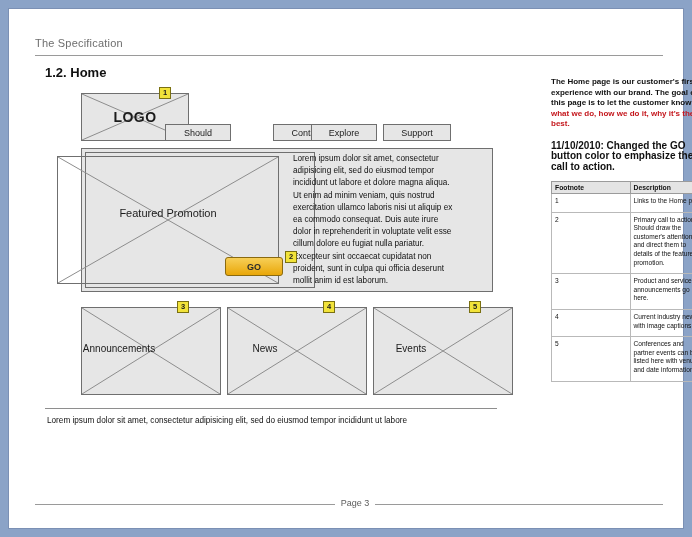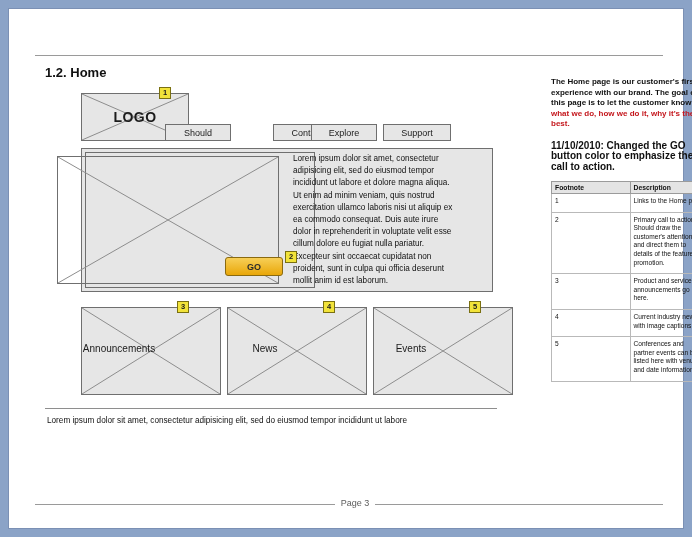--- a/index.html
+++ b/index.html
@@ -283,20 +283,21 @@
     vertical-align: top;
     color: #111111;
   }
   table.fn td.num { width: 24px; }
 </style>
 </head>
 <body>
 
 <div class="page">
 
+  <div class="doc-header">The Specification</div>
   <div class="doc-header-rule"></div>
   <div class="section-title">1.2. Home</div>
 
   <div class="wire">
 
     <div class="box logo-box">
       <div class="cross">
         <svg width="106" height="46" viewBox="0 0 106 46">
           <line x1="0" y1="0" x2="106" y2="46" stroke="#8d8d8d" stroke-width="1"></line>
           <line x1="106" y1="0" x2="0" y2="46" stroke="#8d8d8d" stroke-width="1"></line>
@@ -314,20 +315,21 @@
     <div class="box hero-box"></div>
     <div class="box hero-left"></div>
     <div class="box-inner hero-left-inner">
       <div class="cross">
         <svg width="220" height="126" viewBox="0 0 220 126">
           <line x1="0" y1="0" x2="220" y2="126" stroke="#8d8d8d" stroke-width="1"></line>
           <line x1="220" y1="0" x2="0" y2="126" stroke="#8d8d8d" stroke-width="1"></line>
         </svg>
       </div>
     </div>
+    <div class="hero-caption">Featured Promotion</div>
     <div class="hero-text">Lorem ipsum dolor sit amet, consectetur adipisicing elit, sed do eiusmod tempor incididunt ut labore et dolore magna aliqua. Ut enim ad minim veniam, quis nostrud exercitation ullamco laboris nisi ut aliquip ex ea commodo consequat. Duis aute irure dolor in reprehenderit in voluptate velit esse cillum dolore eu fugiat nulla pariatur. Excepteur sint occaecat cupidatat non proident, sunt in culpa qui officia deserunt mollit anim id est laborum.</div>
 
     <div class="go-btn">GO</div>
     <div class="badge" style="left:240px; top:166px;">2</div>
 
     <div class="box tile" style="left:4px;">
       <div class="cross">
         <svg width="138" height="86" viewBox="0 0 138 86">
           <line x1="0" y1="0" x2="138" y2="86" stroke="#8d8d8d" stroke-width="1"></line>
           <line x1="138" y1="0" x2="0" y2="86" stroke="#8d8d8d" stroke-width="1"></line>

